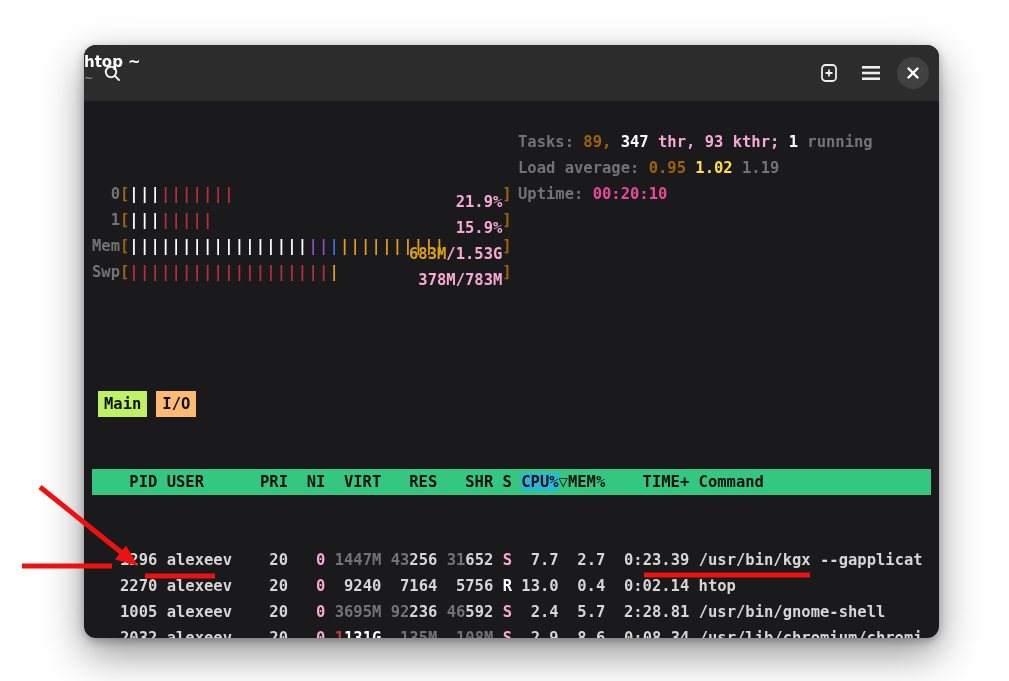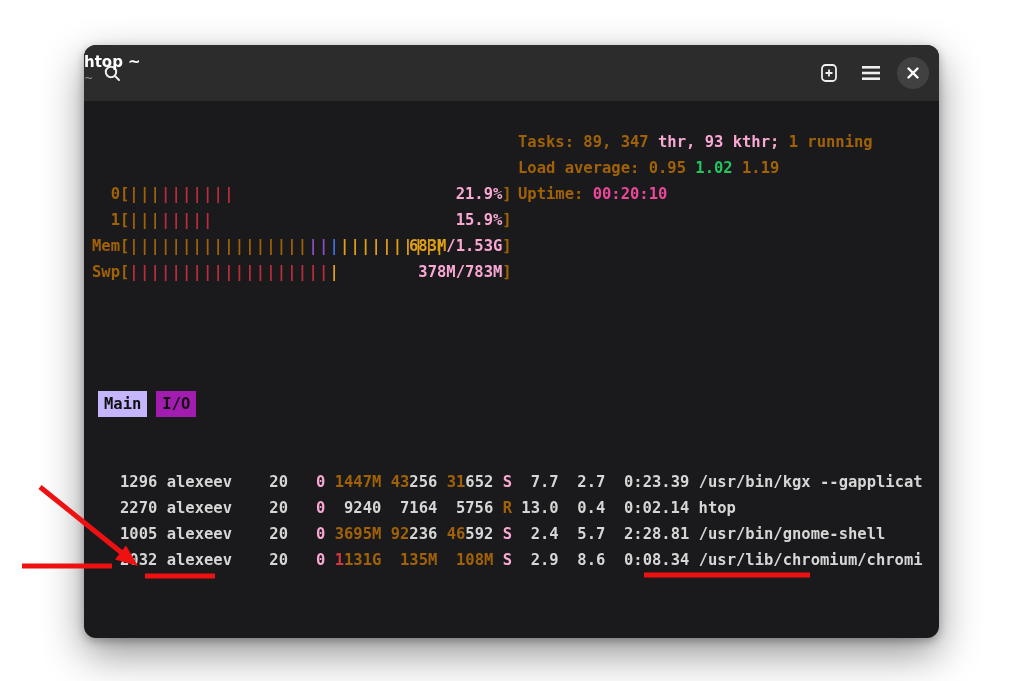--- a/index.html
+++ b/index.html
@@ -18,39 +18,39 @@
   .title{color:#ffffff;font-weight:bold;font-size:15px;line-height:20px;}
   .subtitle{color:#9a9a9a;font-size:11px;line-height:14px;}
   
   .term{position:relative;padding:28px 8px 0 8px;
         font-family:"DejaVu Sans Mono",monospace;font-size:15.5px;font-weight:bold;
         line-height:26px;white-space:pre;color:#d6d6d6;}
   .line{height:26px;}
   
   .mline{display:flex;height:26px;}
   .track{display:inline-block;width:373px;position:relative;letter-spacing:1.2px;}
-  .mval{position:absolute;right:0;top:0;letter-spacing:0;}
+  .mval{position:absolute;right:0;top:8px;letter-spacing:0;}
   
   .c-w{color:#d6d6d6}
   .c-b{color:#a16207}
   .c-dim{color:#f9a8d4}
-  .c-cyan{color:#a16207}
-  .c-cyanl{color:#22c55e}
+  .c-cyan{color:#737373}
+  .c-cyanl{color:#fde047}
   .c-cyanb{color:#ec4899}
-  .c-green{color:#a16207}
+  .c-green{color:#ffffff}
   .c-red{color:#d5353f}
   .c-bred{color:#bb2d3b}
   .c-yellow{color:#dfa015}
   .c-purple{color:#8d4ec2}
   .c-blue{color:#3f6fe0}
   
   .tabs{height:26px;margin-top:28px;padding-left:6px;}
   .tab{display:inline-block;padding:0 6px;margin-right:9px;color:#101010;}
-  .tab.green{background:#c4b5fd;}
-  .tab.blue{background:#a21caf;}
+  .tab.green{background:#bef264;}
+  .tab.blue{background:#fdba74;}
   
   .thead{height:26px;background:#35c77f;color:#101010;}
   .thead .c-hgreen{color:#101010;}
   .thead .c-hcyan{color:#101010;background:#29b8d8;}
   .prow{height:26px;}
   
   .overlay{position:absolute;left:0;top:0;width:1009px;height:681px;pointer-events:none;}
 </style>
 </head>
 <body>
@@ -88,20 +88,21 @@
           <line x1="10.5" y1="1.5" x2="1.5" y2="10.5" stroke="#ffffff" stroke-width="2.4" stroke-linecap="round"></line>
         </svg>
       </div>
     </div>
   </div>
 
   <div class="term">
     <div id="meters"><div class="mline"><span class="c-cyan">  0</span><span class="c-b">[</span><span class="track"><span class="c-green">|||</span><span class="c-bred">|||||||</span><span class="mval"><span class="c-dim">21.9%</span></span></span><span class="c-b">]</span></div><div class="mline"><span class="c-cyan">  1</span><span class="c-b">[</span><span class="track"><span class="c-green">|||</span><span class="c-bred">|||||</span><span class="mval"><span class="c-dim">15.9%</span></span></span><span class="c-b">]</span></div><div class="mline"><span class="c-cyan">Mem</span><span class="c-b">[</span><span class="track"><span class="c-green">|||||||||||||||||</span><span class="c-purple">||</span><span class="c-blue">|</span><span class="c-yellow">||||||||||</span><span class="mval"><span class="c-yellow">683M</span><span class="c-dim">/1.53G</span></span></span><span class="c-b">]</span></div><div class="mline"><span class="c-cyan">Swp</span><span class="c-b">[</span><span class="track"><span class="c-bred">|||||||||||||||||||</span><span class="c-yellow">|</span><span class="mval"><span class="c-dim">378M/783M</span></span></span><span class="c-b">]</span></div></div>
     <div id="summary" style="position:absolute;left:434px;top:28px;"><div class="line"><span class="c-cyan">Tasks: </span><span class="c-b">89, </span><span class="c-green">347 </span><span class="c-dim">thr, 93 kthr; </span><span class="c-green">1 </span><span class="c-cyan">running</span></div><div class="line"><span class="c-cyan">Load average: </span><span class="c-b">0.95 </span><span class="c-cyanl">1.02 </span><span class="c-cyan">1.19</span></div><div class="line"><span class="c-cyan">Uptime: </span><span class="c-cyanb">00:20:10</span></div></div>
     <div class="tabs" id="tabs"><span class="tab green">Main</span><span class="tab blue">I/O</span></div>
+    <div class="thead" id="thead"><span class="c-hgreen">    PID USER      PRI  NI  VIRT   RES   SHR S </span><span class="c-hcyan">CPU%</span><span class="c-hgreen">▽MEM%    TIME+ Command</span></div>
     <div id="rows"><div class="prow"><span class="c-w">   1296 alexeev    20 </span><span class="c-dim">  0</span><span class="c-w"> </span><span class="c-cyan">1447M</span><span class="c-w"> </span><span class="c-cyan">43</span><span class="c-w">256</span><span class="c-w"> </span><span class="c-cyan">31</span><span class="c-w">652</span><span class="c-w"> </span><span class="c-dim">S</span><span class="c-w">  7.7  2.7  0:23.39 /usr/bin/kgx --gapplicat</span></div><div class="prow"><span class="c-w">   2270 alexeev    20 </span><span class="c-dim">  0</span><span class="c-w">  9240  7164  5756 </span><span class="c-green">R</span><span class="c-w"> 13.0  0.4  0:02.14 htop</span></div><div class="prow"><span class="c-w">   1005 alexeev    20 </span><span class="c-dim">  0</span><span class="c-w"> </span><span class="c-cyan">3695M</span><span class="c-w"> </span><span class="c-cyan">92</span><span class="c-w">236</span><span class="c-w"> </span><span class="c-cyan">46</span><span class="c-w">592</span><span class="c-w"> </span><span class="c-dim">S</span><span class="c-w">  2.4  5.7  2:28.81 /usr/bin/gnome-shell</span></div><div class="prow"><span class="c-w">   2032 alexeev    20 </span><span class="c-dim">  0</span><span class="c-w"> </span><span class="c-red">1</span><span class="c-green">131G</span><span class="c-w">  </span><span class="c-cyan">135M</span><span class="c-w">  </span><span class="c-cyan">108M</span><span class="c-w"> </span><span class="c-dim">S</span><span class="c-w">  2.9  8.6  0:08.34 /usr/lib/chromium/chromi</span></div></div>
     
   </div>
 </div>
 
 <svg class="overlay" viewBox="0 0 1009 681">
   <g stroke="#ee1111" stroke-width="5" fill="none">
     <line x1="22" y1="566" x2="112" y2="566"></line>
     <line x1="40" y1="487" x2="122" y2="553"></line>
     <line x1="145" y1="576" x2="215" y2="576"></line>

